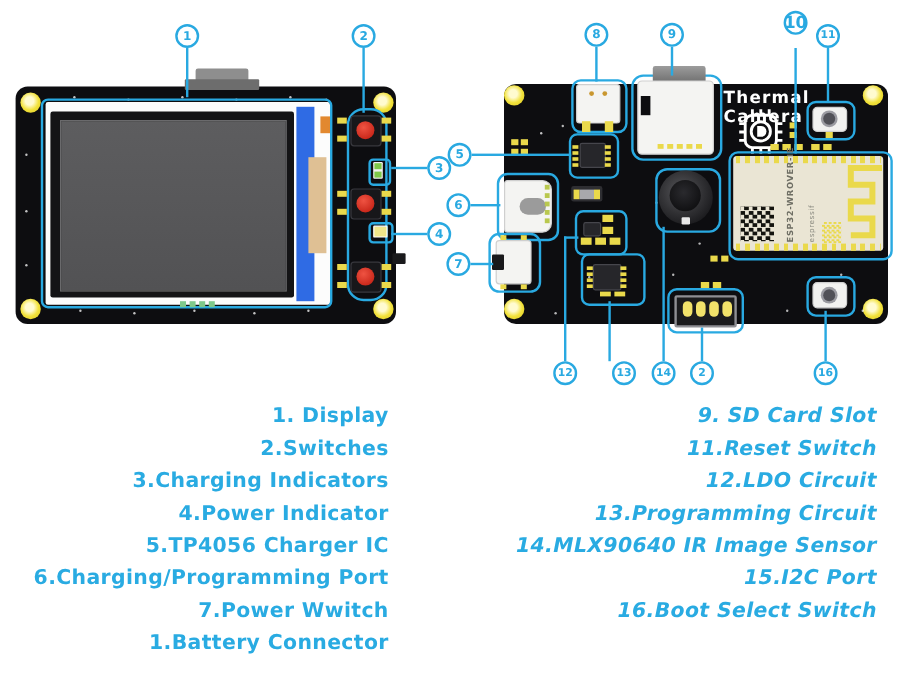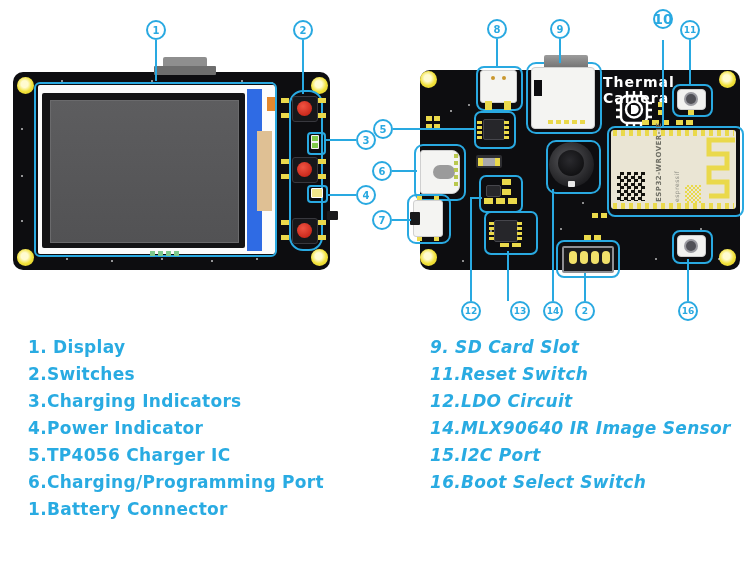--- a/index.html
+++ b/index.html
@@ -12,21 +12,21 @@
   .outl{position:absolute;border:2px solid var(--accent,#29a9e1);border-radius:8px;}
   .callout{position:absolute;width:16px;height:16px;border:2px solid var(--accent,#29a9e1);
            border-radius:50%;background:#fff;color:var(--accent,#29a9e1);
            font-size:10px;font-weight:bold;display:flex;align-items:center;justify-content:center;z-index:30;}
   .cline{position:absolute;background:var(--accent,#29a9e1);z-index:25;}
   .cline.v{width:2px;} .cline.h{height:2px;}
   .pad{position:absolute;background:var(--pad_yellow,#ead94b);}
   .dotset{position:absolute;width:2px;height:2px;background:rgba(255,255,255,.75);border-radius:50%;}
   .whitecomp{position:absolute;background:#f4f4f2;border:1px solid #cfcfcf;}
   .chip{position:absolute;background:#26262a;border:1px solid #46464c;border-radius:2px;}
-  .legend-col{position:absolute;display:flex;flex-direction:column;gap:10px;z-index:40;}
+  .legend-col{position:absolute;display:flex;flex-direction:column;gap:10px;z-index:40;align-items:flex-end;}
   .legend-item{font-size:17px;line-height:17px;font-weight:bold;color:var(--legend_text,#29abe2);
                letter-spacing:.3px;white-space:nowrap;}
   .btnsq{position:absolute;width:24px;height:24px;background:#17171a;border:1px solid #38383e;border-radius:3px;}
   .btnred{position:absolute;left:4px;top:4px;width:15px;height:15px;border-radius:50%;
           background:radial-gradient(circle at 40% 35%, #ef5342, #c9271a 75%);}
   .pushbtn{position:absolute;background:#f2f2f0;border:1px solid #cfcfcf;border-radius:4px;}
   .pushdot{position:absolute;width:10px;height:10px;border-radius:50%;background:#515157;
            box-shadow:0 0 0 2px #9b9ba1;}
   .vtext{position:absolute;writing-mode:vertical-rl;transform:rotate(180deg);
          font-size:7px;letter-spacing:.5px;color:#76766d;white-space:nowrap;}
@@ -256,24 +256,26 @@
   <div class="callout" style="left:575px;top:301px;font-size:9px;">2</div>
   <div class="callout" style="left:678px;top:301px;font-size:9px;">16</div>
 
   <div class="legend-col" style="left:28px;top:339px;">
     <div class="legend-item">1. Display</div>
     <div class="legend-item">2.Switches</div>
     <div class="legend-item">3.Charging Indicators</div>
     <div class="legend-item">4.Power Indicator</div>
     <div class="legend-item">5.TP4056 Charger IC</div>
     <div class="legend-item">6.Charging/Programming Port</div>
+    <div class="legend-item">7.Power Wwitch</div>
     <div class="legend-item">1.Battery Connector</div>
   </div>
   <div class="legend-col" style="left:430px;top:339px;font-style:italic;">
     <div class="legend-item">9. SD Card Slot</div>
     <div class="legend-item">11.Reset Switch</div>
     <div class="legend-item">12.LDO Circuit</div>
+    <div class="legend-item">13.Programming Circuit</div>
     <div class="legend-item">14.MLX90640 IR Image Sensor</div>
     <div class="legend-item">15.I2C Port</div>
     <div class="legend-item">16.Boot Select Switch</div>
   </div>
 
 </div>
 
 </body></html>

